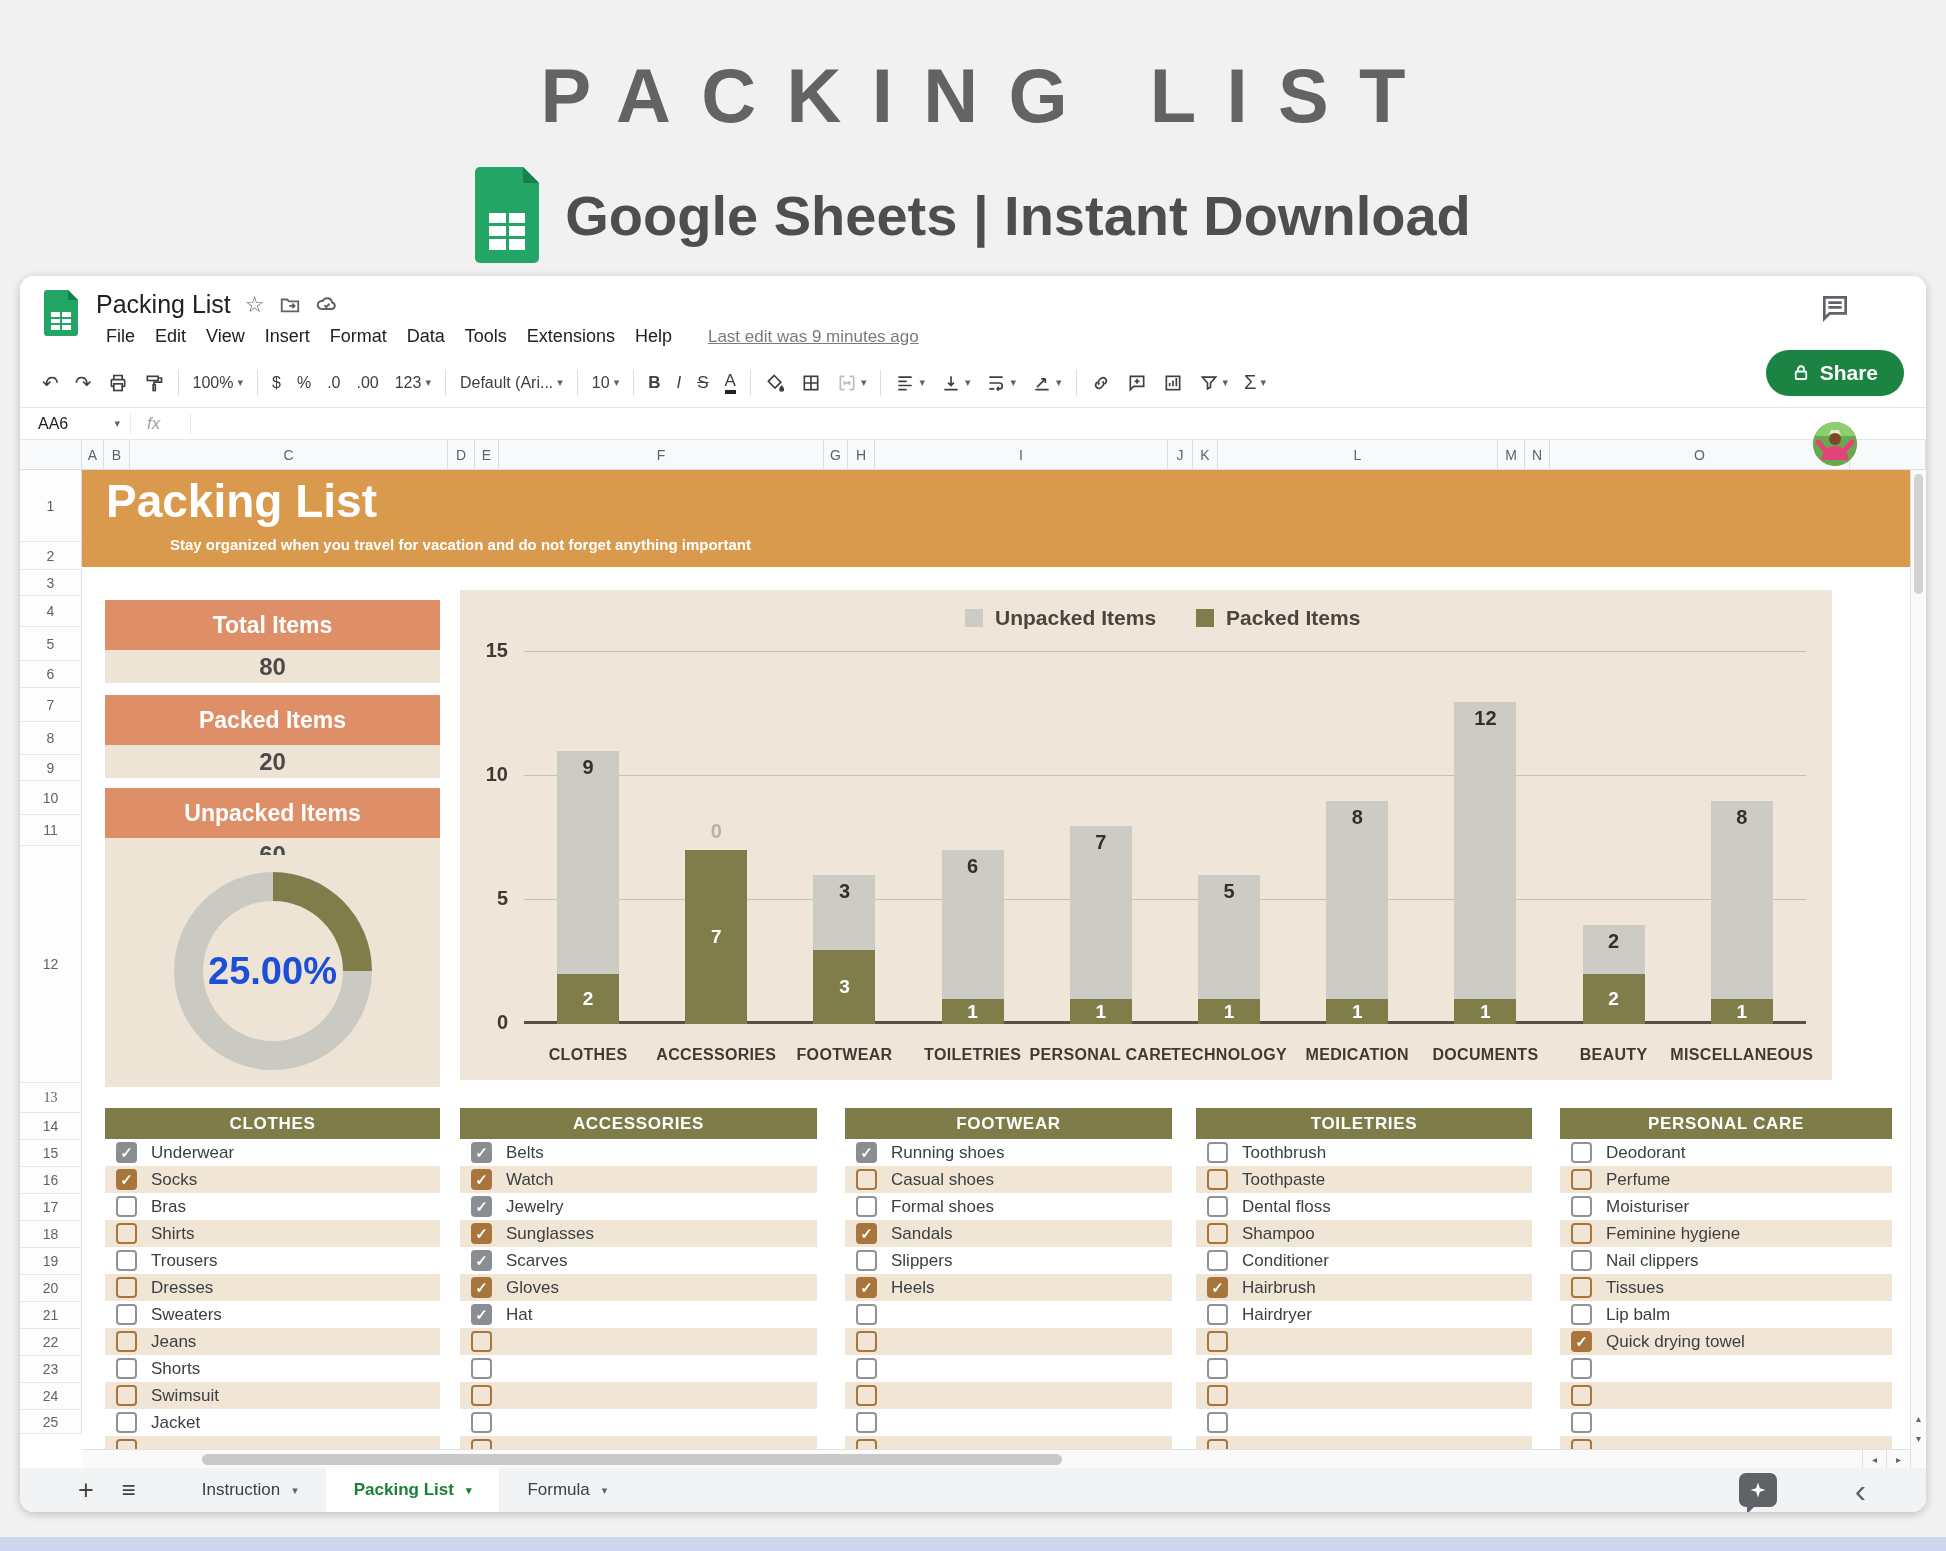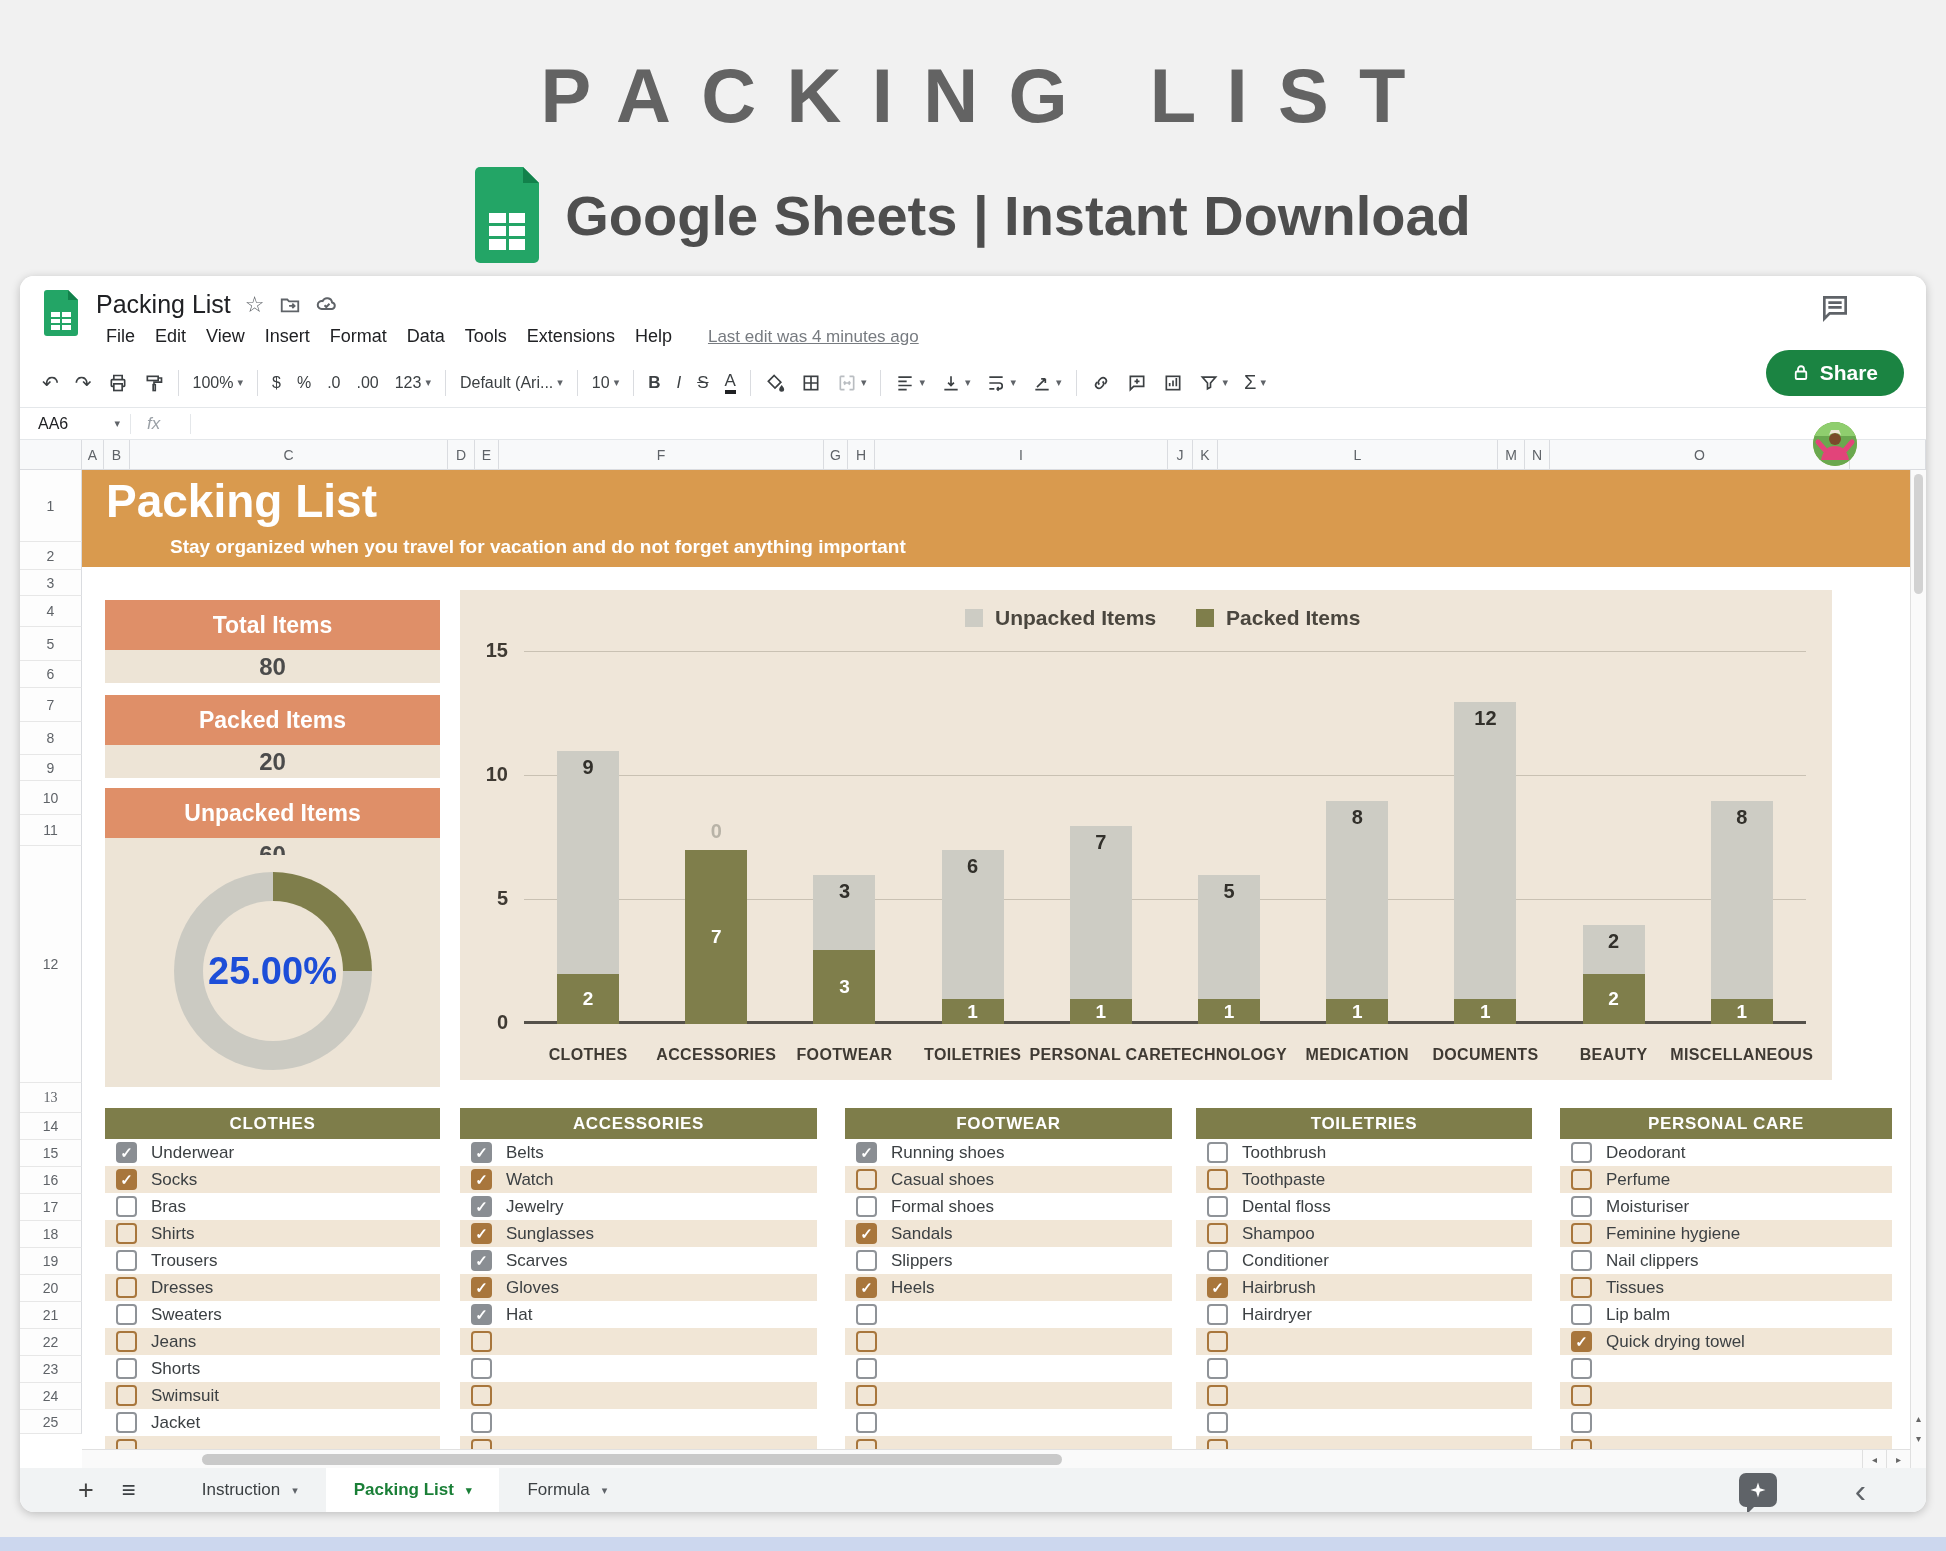--- a/index.html
+++ b/index.html
@@ -76,21 +76,21 @@
       display:flex; align-items:center; justify-content:center; font-size:14px; color:#5f6368; }
   .canvas { position:relative; flex:1; background:#ffffff; overflow:hidden; }
   .vscroll { width:16px; flex:none; background:#fafafa; border-left:1px solid #e0e0e0; position:relative; }
   .vthumb { position:absolute; top:4px; left:3px; width:9px; height:120px; border-radius:5px; background:#d2d2d2; }
   .varrows { position:absolute; bottom:20px; left:0; width:100%; display:flex; flex-direction:column; }
   .varrows div { height:20px; display:flex; align-items:center; justify-content:center; font-size:10px; color:#666; }
 
   
   .sheet-banner { position:absolute; left:0; top:0; right:0; height:97px; background:#d99a4e; color:#fff; }
   .sheet-banner h1 { position:absolute; left:24px; top:4px; font-size:46px; font-weight:700; }
-  .sheet-banner p { position:absolute; left:88px; top:66px; font-size:19px; font-weight:600; }
+  .sheet-banner p { position:absolute; left:88px; top:66px; font-size:15px; font-weight:600; }
 
   .stat-card { position:absolute; left:23px; width:335px; }
   .stat-head { height:50px; background:#df8f68; color:#fff; font-size:23px; font-weight:700;
       display:flex; align-items:center; justify-content:center; }
   .stat-val { height:33px; background:#ede4d6; color:#4b4b4b; font-size:24px; font-weight:700;
       display:flex; align-items:center; justify-content:center; }
 
   .donut-panel { position:absolute; left:23px; top:385px; width:335px; height:232px; background:#ede4d6;
       display:flex; align-items:center; justify-content:center; }
   .donut { width:198px; height:198px; border-radius:50%; display:flex; align-items:center; justify-content:center; }
@@ -209,21 +209,21 @@
                 <span class="menu-item">File</span>
                 <span class="menu-item">Edit</span>
                 <span class="menu-item">View</span>
                 <span class="menu-item">Insert</span>
                 <span class="menu-item">Format</span>
                 <span class="menu-item">Data</span>
                 <span class="menu-item">Tools</span>
                 <span class="menu-item">Extensions</span>
                 <span class="menu-item">Help</span>
               </span>
-            <span class="last-edit">Last edit was 4 minutes ago</span>
+            <span class="last-edit">Last edit was 9 minutes ago</span>
           </div>
         </div>
       </div>
       <div class="wh-right">
         <span class="hdr-ico">
           <svg width="32" height="32" viewBox="0 0 24 24" fill="none" stroke="#5f6368" stroke-width="2">
               <path d="M4 4h16v12H8l-4 4z"></path>
               <path d="M7 8h10M7 11.5h10"></path>
             </svg>
           </span>

